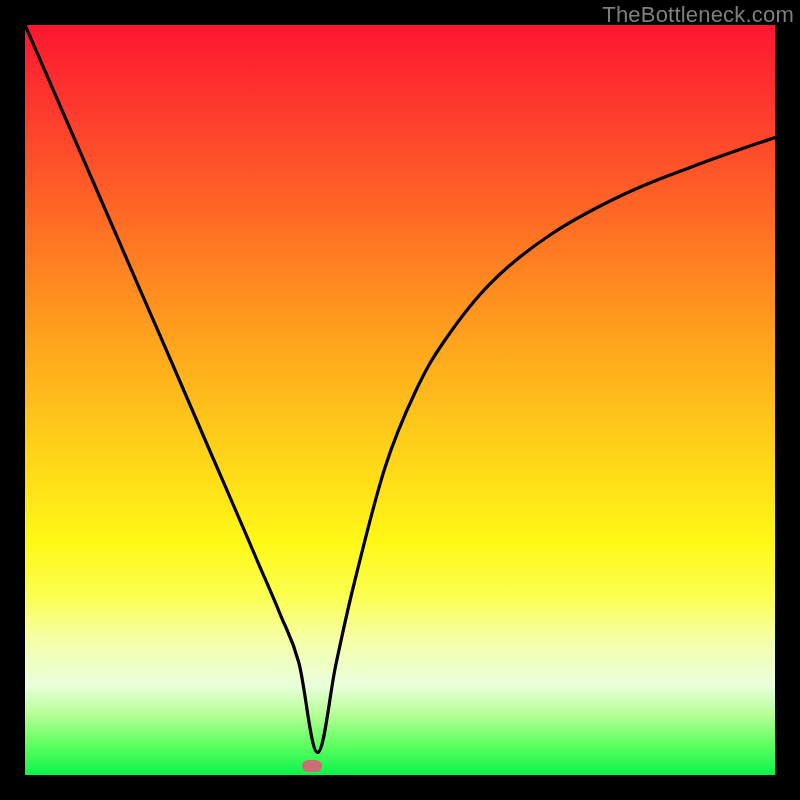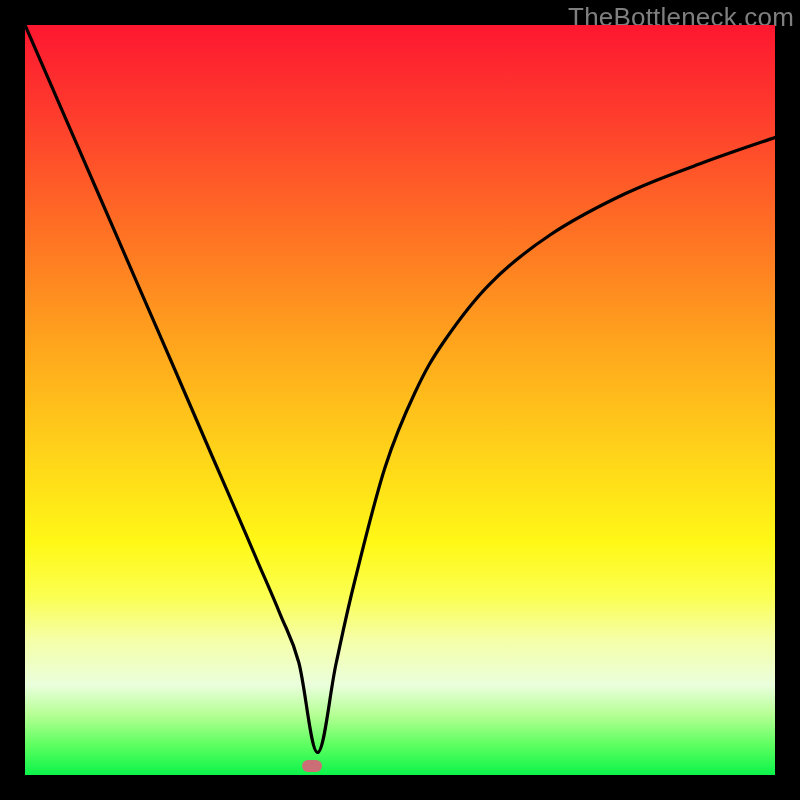--- a/index.html
+++ b/index.html
@@ -36,21 +36,21 @@
       #b5ff94 92%,
       #5dff60 96%,
       #0cf34a 100%
     );
   }
   .watermark {
     position: absolute;
     top: 2px;
     right: 6px;
     color: #7f7f7f;
-    font-size: 26px;
+    font-size: 22px;
     font-weight: 500;
     letter-spacing: 0.2px;
     user-select: none;
   }
   svg.curve {
     position: absolute;
     top: 0; left: 0;
     width: 750px; height: 750px;
   }
   .marker {

